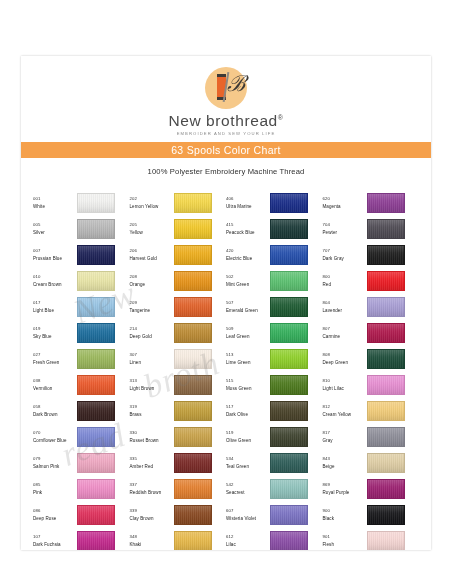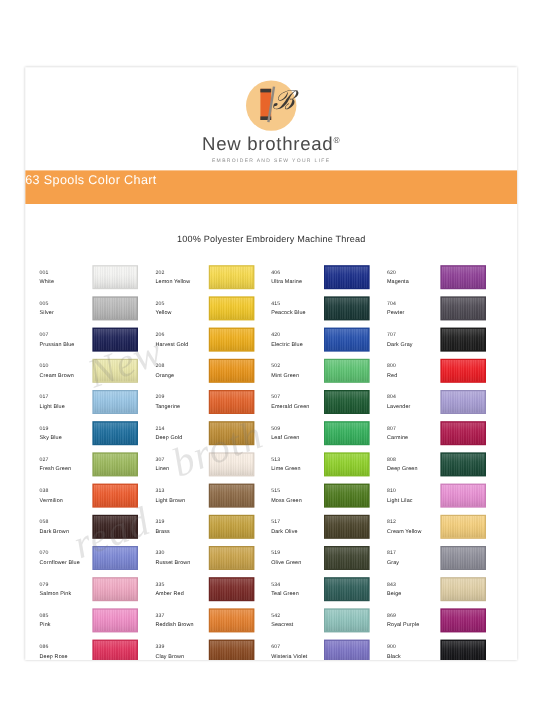--- a/index.html
+++ b/index.html
@@ -90,30 +90,30 @@
   }
   .brand-tag {
     margin-top: 1px;
     font-size: 4.2px;
     letter-spacing: 1.1px;
     color: #8a8a8a;
   }
 
   .title-bar {
     margin-top: 6px;
-    height: 28px;
+    height: 16px;
     line-height: 16px;
     background: #f5a04b;
     color: #ffffff;
-    text-align: left;
+    text-align: center;
     font-size: 10.5px;
     letter-spacing: 0.3px;
   }
   .subtitle {
-    margin-top: 25px;
+    margin-top: 9px;
     text-align: center;
     font-size: 7.6px;
     color: #2f2f2f;
     letter-spacing: 0.15px;
   }
 
   
   .grid {
     position: relative;
     margin: 14px 0 0 0;

